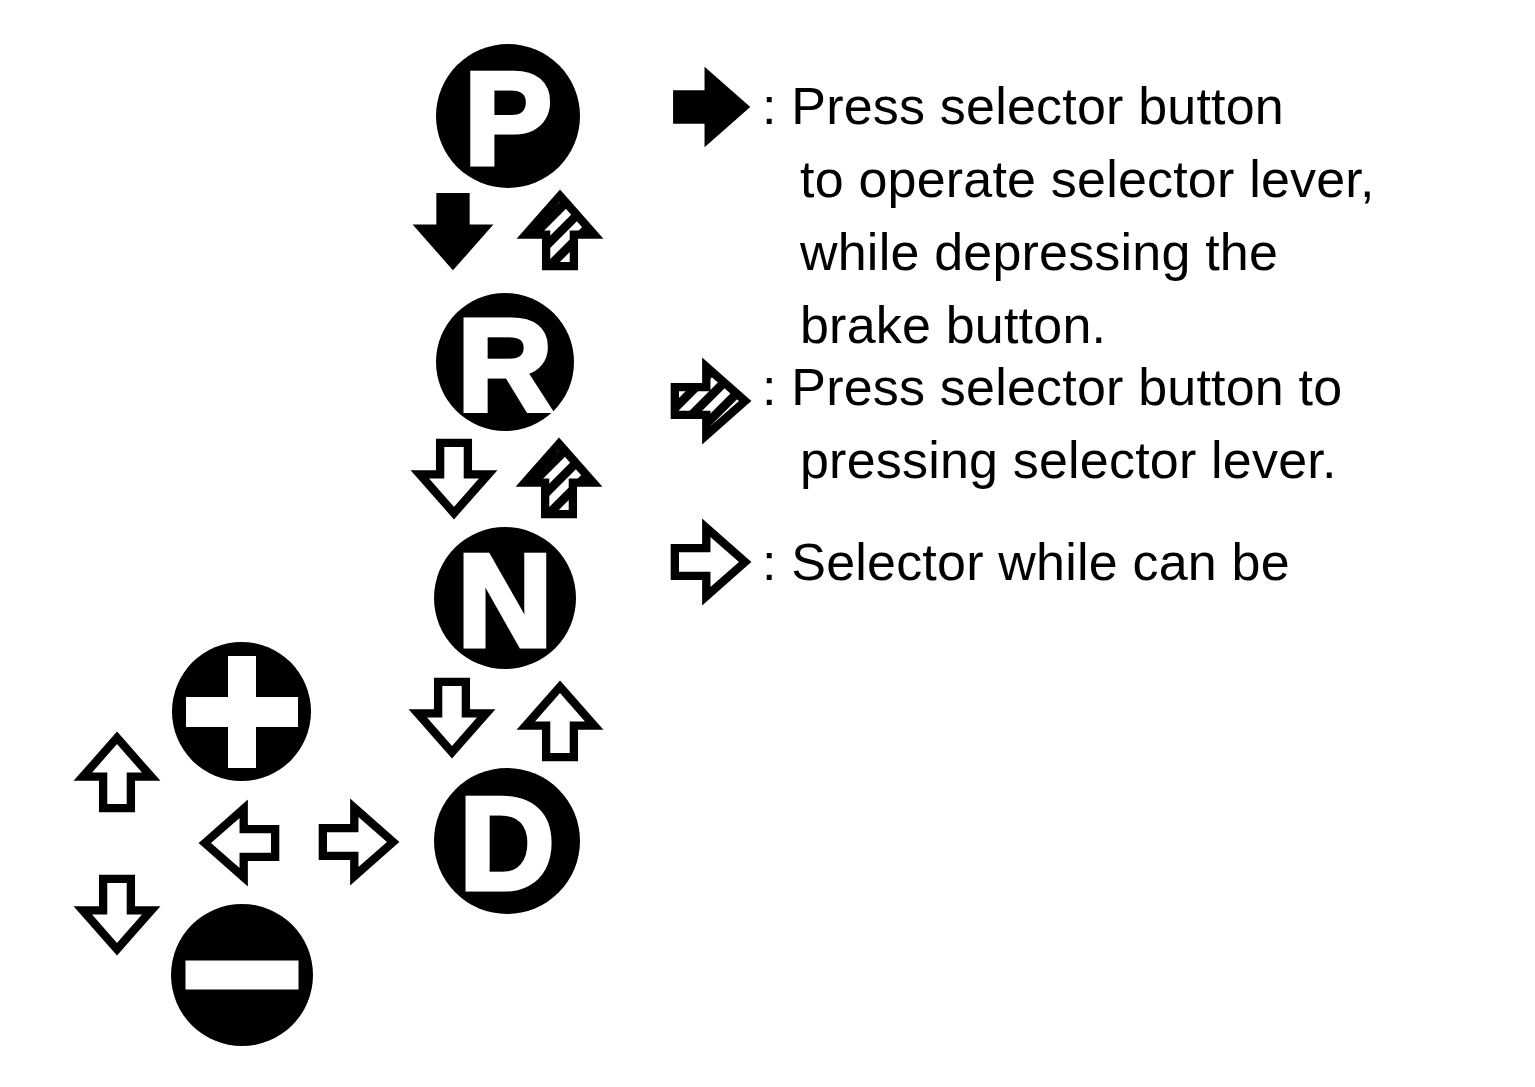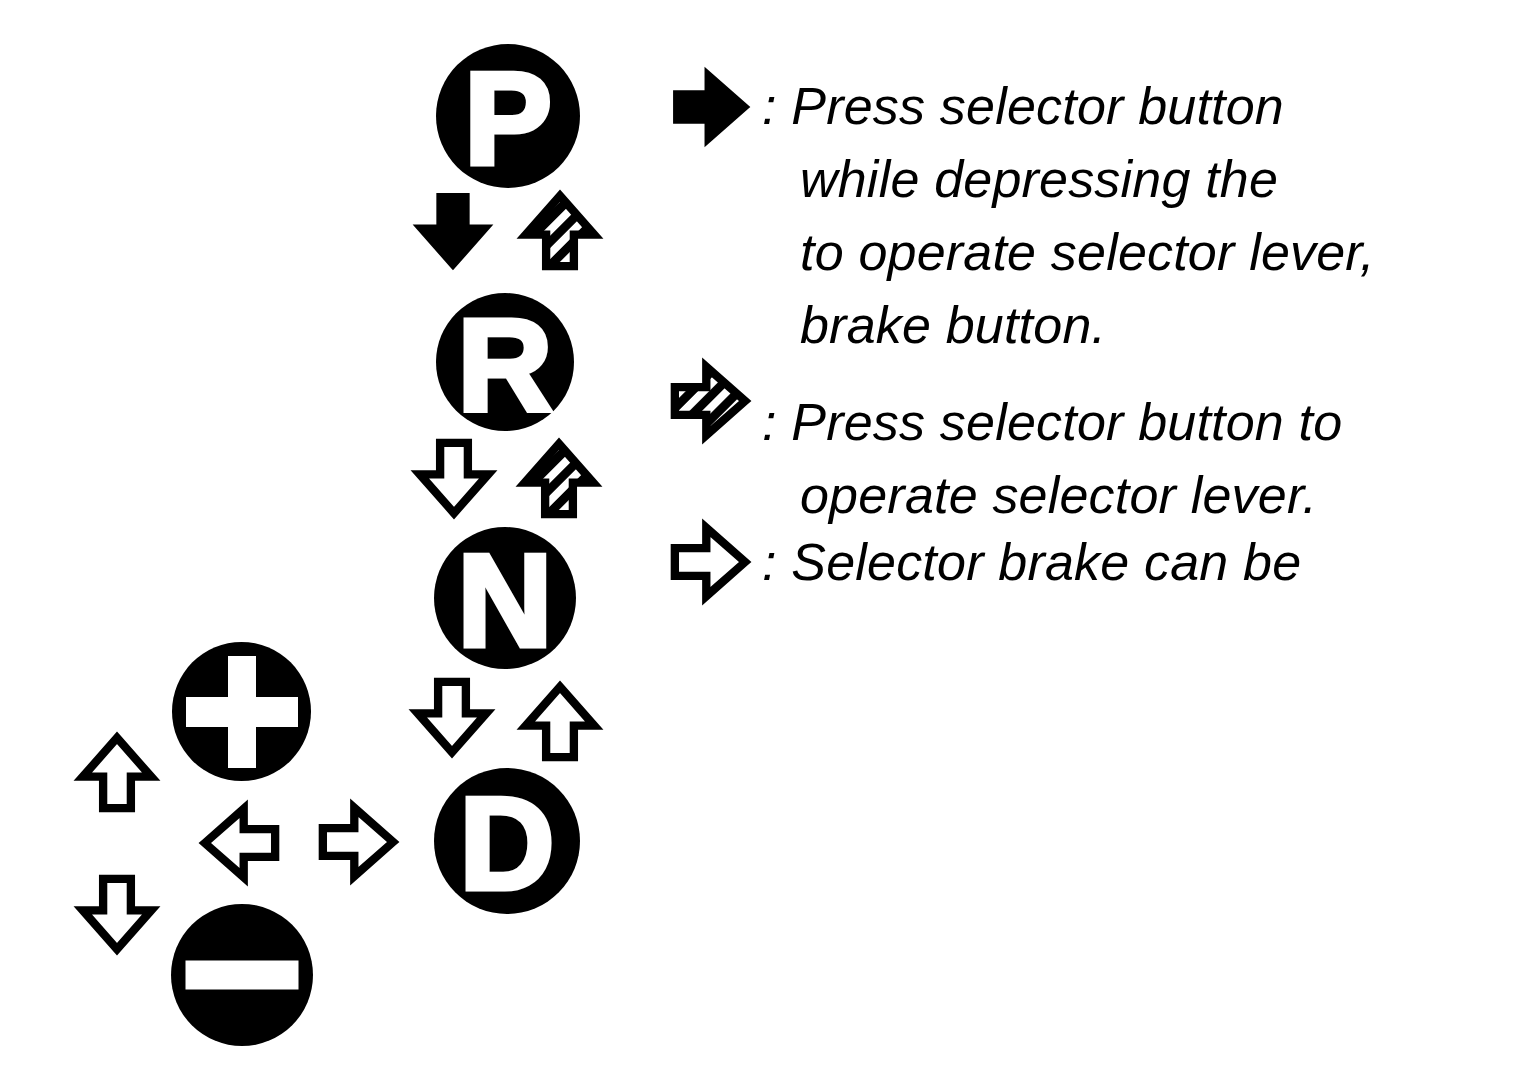--- a/index.html
+++ b/index.html
@@ -35,21 +35,21 @@
   .fill-solid  { fill:var(--ink);  stroke:var(--ink); stroke-width:6; stroke-linejoin:miter; }
   .fill-outline{ fill:var(--paper); stroke:var(--ink); stroke-width:9; stroke-linejoin:miter; }
   .fill-hatch-up   { fill:url(#hatchA); stroke:var(--ink); stroke-width:9; stroke-linejoin:miter; }
   .fill-hatch-right{ fill:url(#hatchB); stroke:var(--ink); stroke-width:9; stroke-linejoin:miter; }
   .rot90 { transform:rotate(90deg); }
   .rot180{ transform:rotate(180deg); }
   .rot270{ transform:rotate(-90deg); }
   
   .legend-text{
     position:absolute; font-size:52px; line-height:73px;
-    letter-spacing:0.2px; white-space:nowrap;font-style:italic;
+    letter-spacing:0.2px; white-space:nowrap;
   }
   .legend-line{ white-space:nowrap; }
   .legend-line.cont{ padding-left:38px; }
 </style>
 </head>
 <body>
 
 <div class="canvas">
 
   <svg width="0" height="0" style="position:absolute" aria-hidden="true">
@@ -119,33 +119,33 @@
   </svg>
   <svg class="arrow rot180" viewBox="0 0 80 84" width="74" height="78" style="left:80px; top:875px">
     <use href="#blockArrowUp" class="fill-outline"></use>
   </svg>
 
   <svg class="arrow rot90" viewBox="0 0 80 84" width="74" height="78" style="left:674px; top:68px">
     <use href="#blockArrowUp" class="fill-solid"></use>
   </svg>
   <div class="legend-text" style="left:762px; top:70px">
     <div class="legend-line">: Press selector button</div>
+    <div class="legend-line cont">to operate selector lever,</div>
     <div class="legend-line cont">while depressing the</div>
-    <div class="legend-line cont">to operate selector lever,</div>
     <div class="legend-line cont">brake button.</div>
   </div>
 
   <svg class="arrow rot90" viewBox="0 0 80 84" width="74" height="78" style="left:673px; top:362px">
     <use href="#blockArrowUp" class="fill-hatch-right"></use>
   </svg>
-  <div class="legend-text" style="left:762px; top:386px">
+  <div class="legend-text" style="left:762px; top:351px">
     <div class="legend-line">: Press selector button to</div>
-    <div class="legend-line cont">operate selector lever.</div>
+    <div class="legend-line cont">pressing selector lever.</div>
   </div>
 
   <svg class="arrow rot90" viewBox="0 0 80 84" width="74" height="78" style="left:673px; top:523px">
     <use href="#blockArrowUp" class="fill-outline"></use>
   </svg>
   <div class="legend-text" style="left:762px; top:526px">
-    <div class="legend-line">: Selector brake can be</div>
+    <div class="legend-line">: Selector while can be</div>
   </div>
 
 </div>
 
 </body></html>

